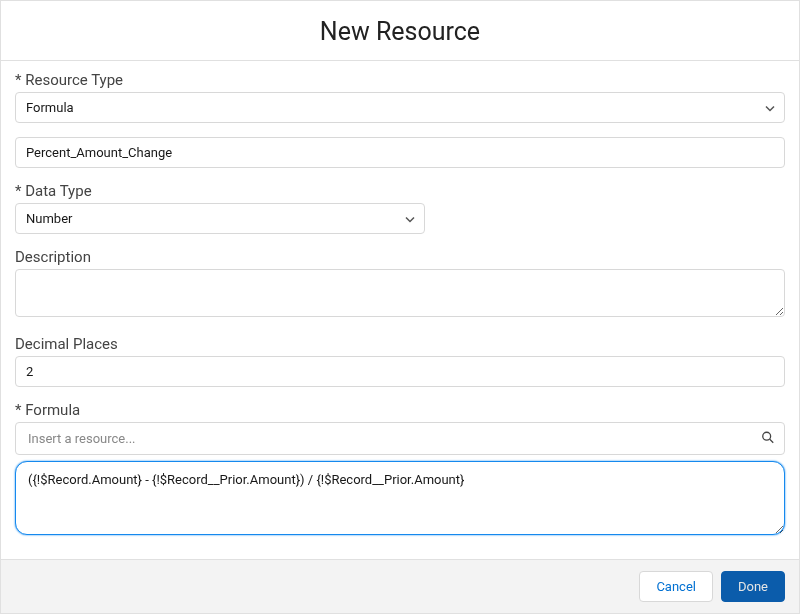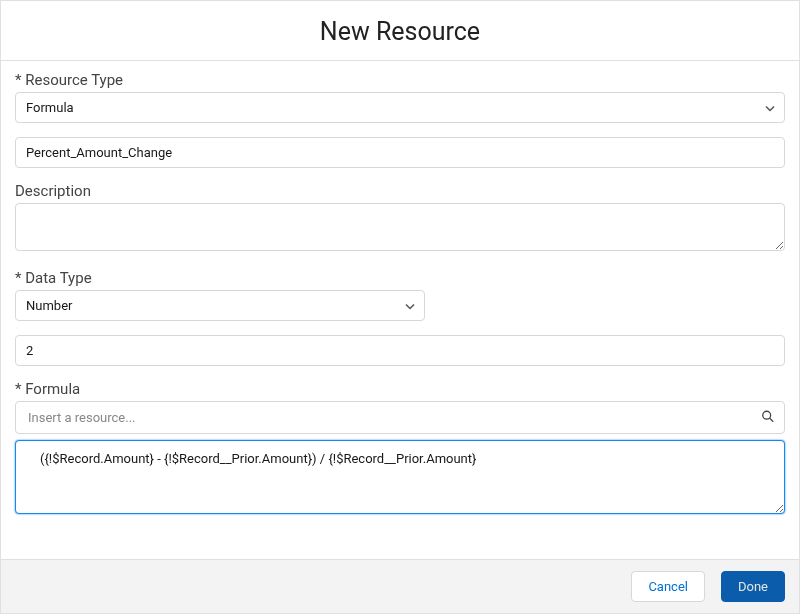--- a/index.html
+++ b/index.html
@@ -92,40 +92,40 @@
     .search-icon-wrap {
       position: absolute;
       right: 10px;
       top: 50%;
       transform: translateY(-50%);
       color: #444;
     }
     .formula-editor {
       width: 100%;
       border: 1px solid #1589ee;
-      border-radius: 4px;
+      border-radius: 12px;
       box-shadow: 0 0 2px #1589ee;
-      padding: 10px 24px;
+      padding: 10px 12px;
       font-size: 13px;
       height: 74px;
       resize: vertical;
       font-family: inherit;
       color: #181818;
     }
     .modal-footer {
       position: absolute;
       bottom: 0;
       left: 0;
       right: 0;
       background: #f3f3f3;
       border-top: 1px solid #e0e0e0;
       padding: 11px 14px;
       display: flex;
       justify-content: flex-end;
-      gap: 16px;
+      gap: 8px;
     }
     .btn {
       border-radius: 4px;
       font-size: 13px;
       padding: 7px 16px;
       cursor: pointer;
       font-family: inherit;
     }
     .btn-neutral {
       background: #fff;
@@ -157,39 +157,40 @@
           </svg>
       </span>
     </div>
   </div>
 
   <div class="field-group">
     <input type="text" class="field-input" value="Percent_Amount_Change" style="">
   </div>
 
   <div class="field-group">
-    <label class="field-label">Description</label>
-    <textarea class="field-textarea" style=""></textarea>
-  </div>
-
-  <div class="field-group">
     <label class="field-label required">Data Type</label>
     <div class="select-wrap half-width">
       <select class="field-select">
         <option>Number</option>
       </select>
       <span class="select-caret">
         <svg width="10" height="10" viewBox="0 0 10 10">
             <path d="M1 3 L5 7 L9 3" fill="none" stroke="currentColor" stroke-width="1.5"></path>
           </svg>
       </span>
     </div>
   </div>
 
   <div class="field-group">
+    <label class="field-label">Description</label>
+    <textarea class="field-textarea" style=""></textarea>
+  </div>
+
+  <div class="field-group">
+    <label class="field-label">Decimal Places</label>
     <input type="text" class="field-input" value="2" style="">
   </div>
 
   <div class="field-group formula-section">
     <label class="field-label required">Formula</label>
     <div class="resource-lookup">
       <input type="text" placeholder="Insert a resource..." style="">
       <span class="search-icon-wrap">
         <svg width="14" height="14" viewBox="0 0 16 16">
             <circle cx="6.5" cy="6.5" r="4.5" fill="none" stroke="currentColor" stroke-width="1.5"></circle>

